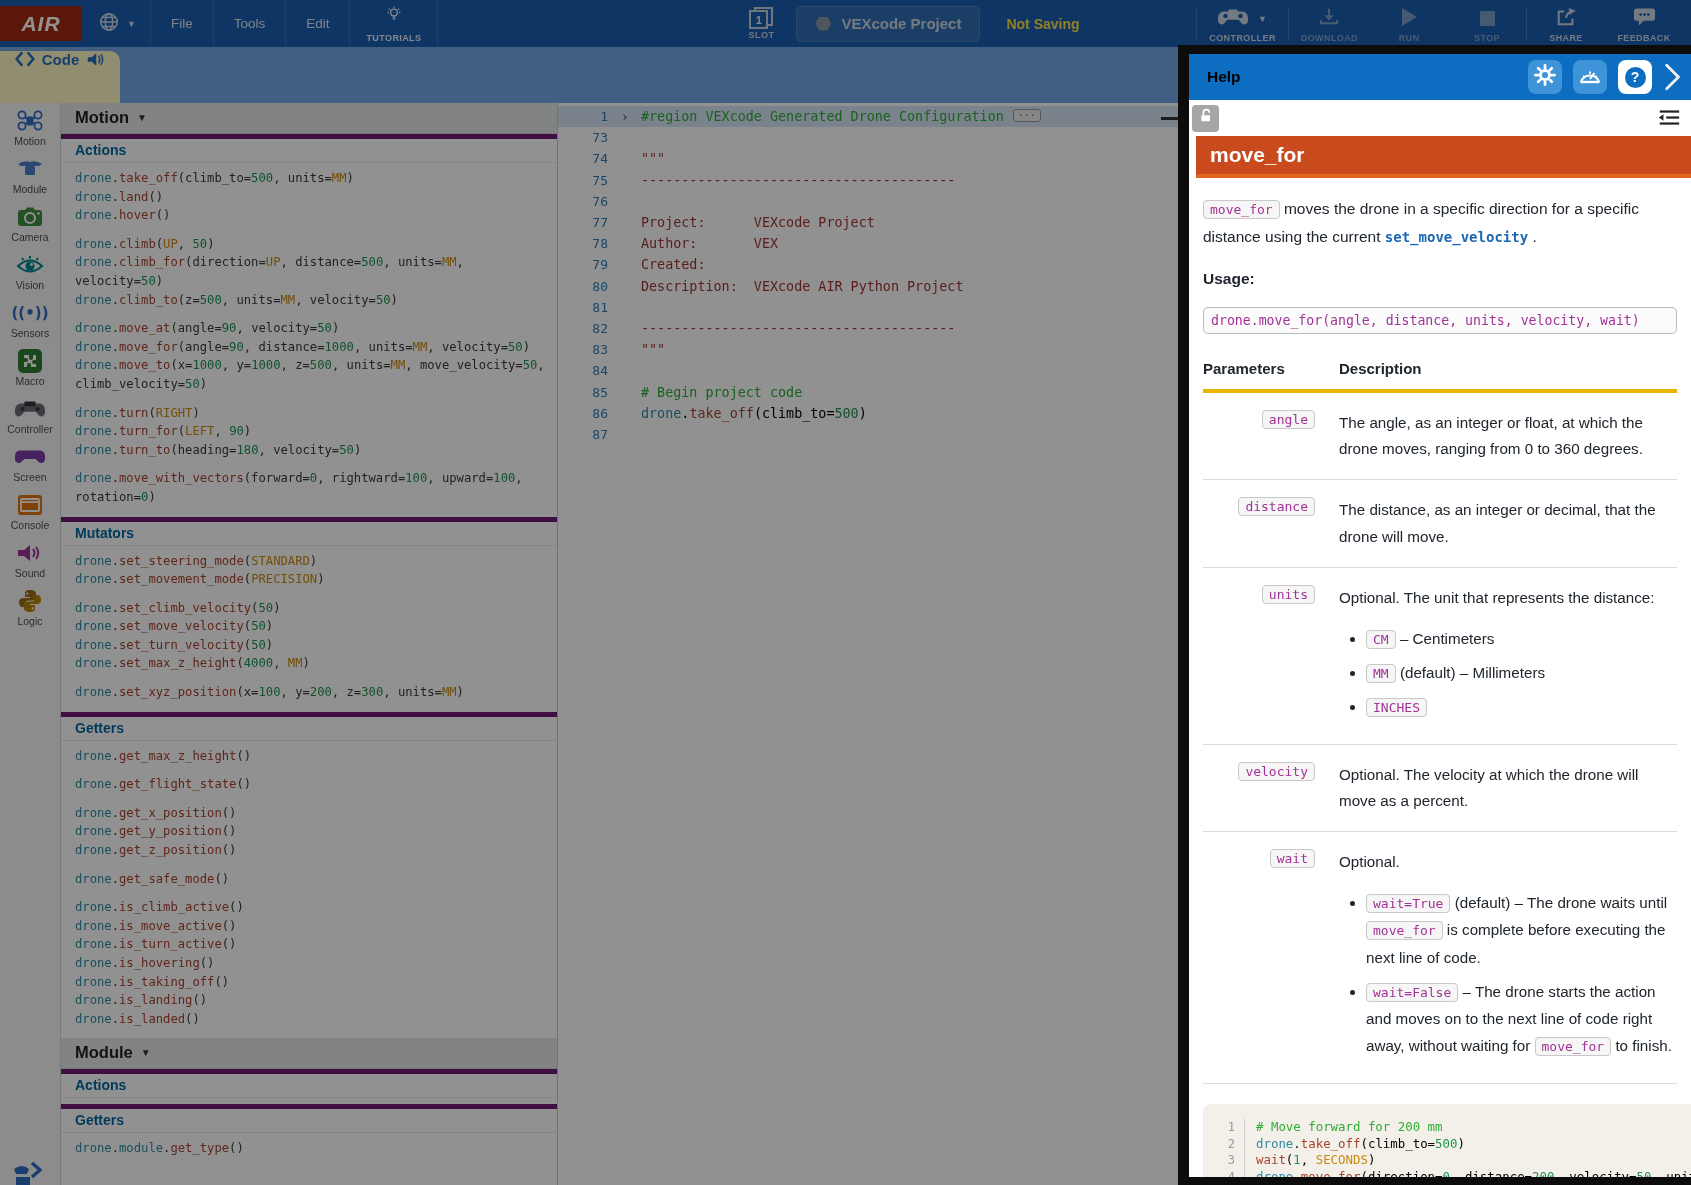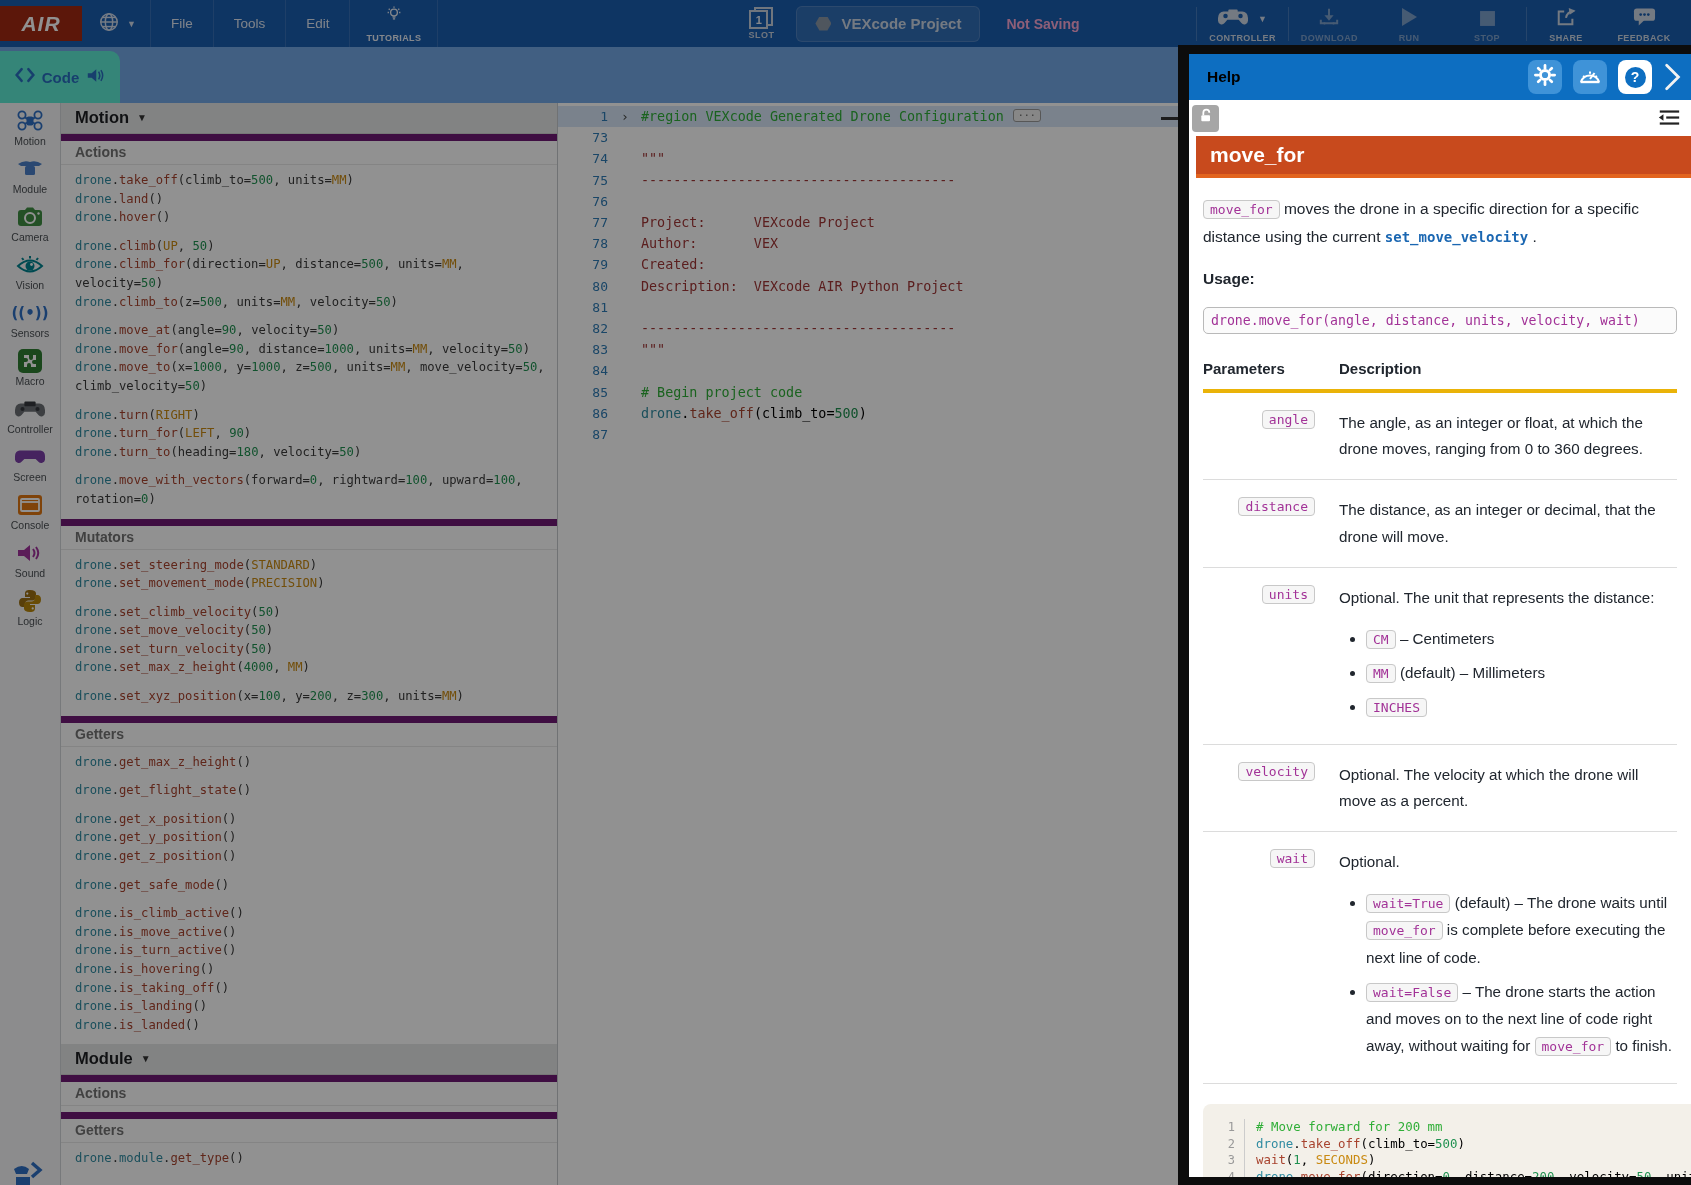--- a/index.html
+++ b/index.html
@@ -19,46 +19,46 @@
   .slot{display:flex;flex-direction:column;align-items:center;margin-left:310px;color:#c6d0de;}
   .slot .lbl{font-size:9px;font-weight:bold;letter-spacing:.5px;margin-top:1px;}
   .slot-ic{position:relative;width:24px;height:22px;}
   .slot-ic .b1{position:absolute;right:0;top:0;width:15px;height:15px;border:2px solid #c6d0de;}
   .slot-ic .b2{position:absolute;left:0;bottom:0;width:15px;height:15px;border:2px solid #c6d0de;background:#1a5dae;
                font-size:11px;font-weight:bold;color:#e8eef6;display:flex;align-items:center;justify-content:center;}
   .proj-pill{margin-left:22px;height:34px;background:rgba(255,255,255,.10);border:1px solid rgba(255,255,255,.14);
              border-radius:6px;display:flex;align-items:center;gap:10px;padding:0 18px;}
   .hexagon{width:16px;height:14px;background:#8b97a6;clip-path:polygon(25% 0,75% 0,100% 50%,75% 100%,25% 100%,0 50%);}
   .proj-name{color:#cdd7e4;font-size:15px;font-weight:bold;}
-  .save-status{color:#f9a8d4;font-size:14px;font-weight:bold;margin-left:26px;}
+  .save-status{color:#fde047;font-size:14px;font-weight:bold;margin-left:26px;}
   .nav-actions{margin-left:auto;display:flex;align-items:flex-end;height:47px;padding-right:8px;}
   .nav-act{display:flex;flex-direction:column;align-items:center;justify-content:flex-end;padding:4px 12px 4px;min-width:54px;color:#cdd7e4;}
   .nav-act .lbl{font-size:9px;font-weight:bold;letter-spacing:.4px;margin-top:2px;white-space:nowrap;}
   .nav-act.disabled{opacity:.55;}
   .nav-div{width:1px;height:34px;background:rgba(255,255,255,.18);align-self:center;}
   .caret{font-size:9px;color:#cfdaea;margin-left:2px;}
   
   .tabstrip{position:absolute;left:0;top:47px;width:1691px;height:56px;background:#72a7e5;z-index:1;}
-  .code-tab{position:absolute;left:0;top:4px;width:120px;height:52px;background:#5eead4;border-radius:0 10px 0 0;
-            display:flex;align-items:center;justify-content:center;gap:7px;}
+  .code-tab{position:absolute;left:0;top:4px;width:120px;height:52px;background:#fef9c3;border-radius:0 10px 0 0;
+            display:flex;align-items:flex-start;justify-content:center;gap:7px;}
   .code-tab .txt{color:#2a6fc0;font-weight:bold;font-size:15px;}
   
   .sidebar{position:absolute;left:0;top:103px;width:60px;bottom:0;background:#f6f7f8;border-right:1px solid #d2d5d8;z-index:1;}
   .side-item{display:flex;flex-direction:column;align-items:center;padding:6px 0 4px;cursor:pointer;}
   .side-item .lbl{font-size:10.5px;color:#4b4f54;margin-top:2px;}
   .side-item svg,.side-item .tglyph{height:24px;}
   .tglyph{font-weight:bold;font-size:15px;display:flex;align-items:center;}
   .cut-icon{position:absolute;left:12px;bottom:-10px;}
   
   .palette{position:absolute;left:61px;top:103px;width:496px;bottom:0;background:#fff;border-right:1px solid #c6c9cc;
            overflow:hidden;z-index:1;}
   .sec-head{background:#e5e6e7;border-bottom:1px solid #d2d2d2;padding:5px 14px 6px;display:flex;align-items:center;gap:8px;cursor:pointer;}
   .sec-head .t{font-size:16.5px;font-weight:bold;color:#1d1f22;}
   .sec-head .c{font-size:10px;color:#333;}
-  .sub-head{font-size:14px;font-weight:bold;color:#737373;padding:3px 14px 4px;border-top:7px solid #701a75;
+  .sub-head{font-size:14px;font-weight:bold;color:#0369a1;padding:3px 14px 4px;border-top:5px solid #701a75;
             border-bottom:1px solid #e8e8e8;margin-bottom:6px;}
   .cluster{margin:0 0 10px;}
   .cmd{font-family:"DejaVu Sans Mono",monospace;font-size:12.2px;line-height:18.6px;color:#3a3a3a;
        padding:0 4px 0 14px;white-space:pre-wrap;word-break:break-word;cursor:grab;}
   .o{color:#2f8ba1;} .m{color:#a8432e;} .n{color:#1f9150;} .c2{color:#c98a12;}
   
   .editor{position:absolute;left:558px;top:103px;right:0;bottom:0;background:#fff;z-index:1;padding-top:3px;}
   .ed-row{display:flex;align-items:center;height:21.2px;font-family:"DejaVu Sans Mono",monospace;font-size:13.4px;white-space:pre;}
   .ed-row.hl1{background:#d6e5f6;}
   .ed-num{width:50px;text-align:right;padding-right:13px;color:#2e7bb5;flex:none;font-size:13px;}

